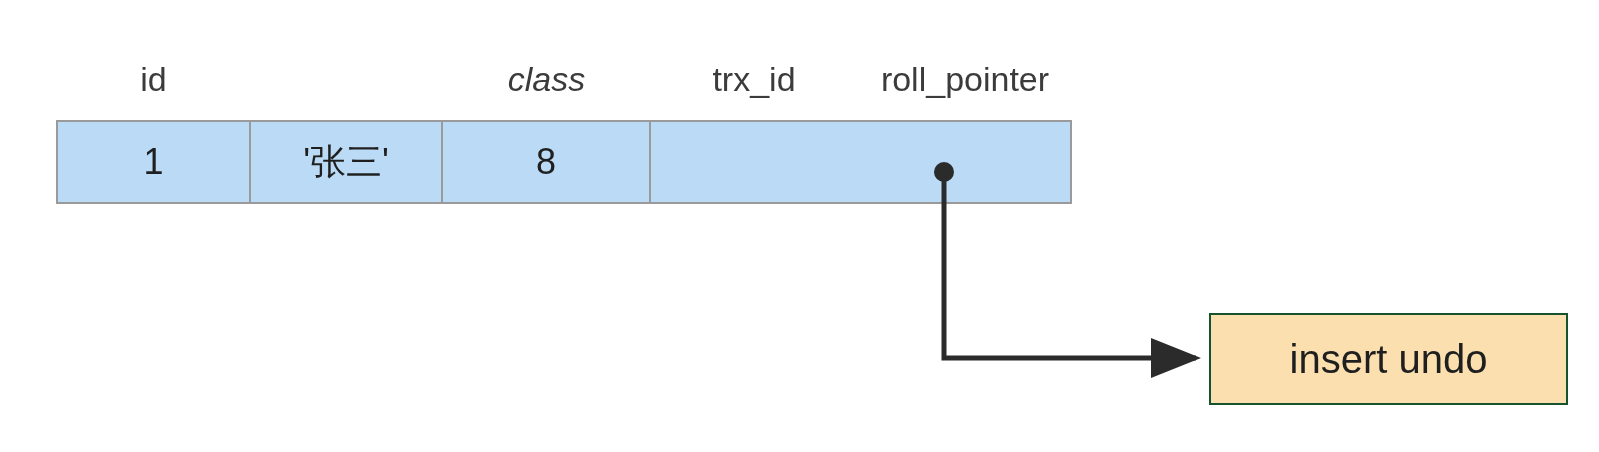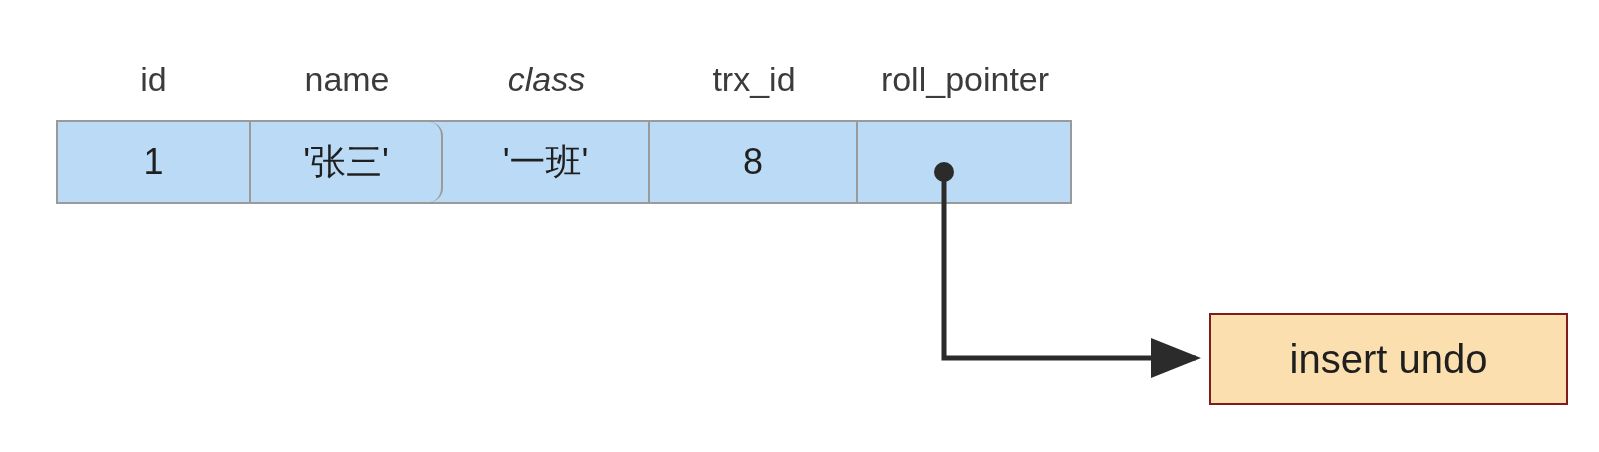--- a/index.html
+++ b/index.html
@@ -39,21 +39,21 @@
     justify-content: center;
     background: #badaf5;
     border-right: 2px solid #9a9a9a;
     color: #1f1f1f;
     font-size: 36px;
     line-height: 1;
   }
   .cell:last-child { border-right: none; }
 
   .col-id          { width: 193px; }
-  .col-name        { width: 192px; border-radius: 14px; }
+  .col-name        { width: 192px; }
   .col-class       { width: 207px; }
   .col-trx         { width: 208px; }
   .col-rollpointer { width: 212px; }
 
   
   .col-header {
     position: absolute;
     top: 62px;
     text-align: center;
     color: #3b3b3b;
@@ -89,46 +89,44 @@
   }
 
   
   #insert-undo-box {
     position: absolute;
     left: 1209px;
     top: 313px;
     width: 359px;
     height: 92px;
     box-sizing: border-box;
-    border: 2px solid #7f1d1d;
+    border: 2px solid #14532d;
     background: #fbdfae;
     display: flex;
     align-items: center;
     justify-content: center;
     color: #1f1f1f;
     font-size: 40px;
     line-height: 1;
     white-space: nowrap;
   }
 </style>
 </head>
 <body>
 
 <div id="canvas">
 
   <div class="col-header hdr-id">id</div>
-  <div class="col-header hdr-name">name</div>
   <div class="col-header hdr-class">class</div>
   <div class="col-header hdr-trx">trx_id</div>
   <div class="col-header hdr-rollpointer">roll_pointer</div>
 
   <div id="record-table">
     <div class="cell col-id">1</div>
     <div class="cell col-name">'张三'</div>
-    <div class="cell col-class">'一班'</div>
     <div class="cell col-trx">8</div>
     <div class="cell col-rollpointer"></div>
   </div>
 
   <div id="pointer-dot"></div>
 
   <svg id="connector" viewBox="0 0 1599 452" xmlns="http://www.w3.org/2000/svg">
     <defs>
       <marker id="arrowhead" markerWidth="10" markerHeight="8" refX="9" refY="4" orient="auto" markerUnits="strokeWidth">
         <path d="M0,0 L10,4 L0,8 z" fill="#2b2b2b"></path>

